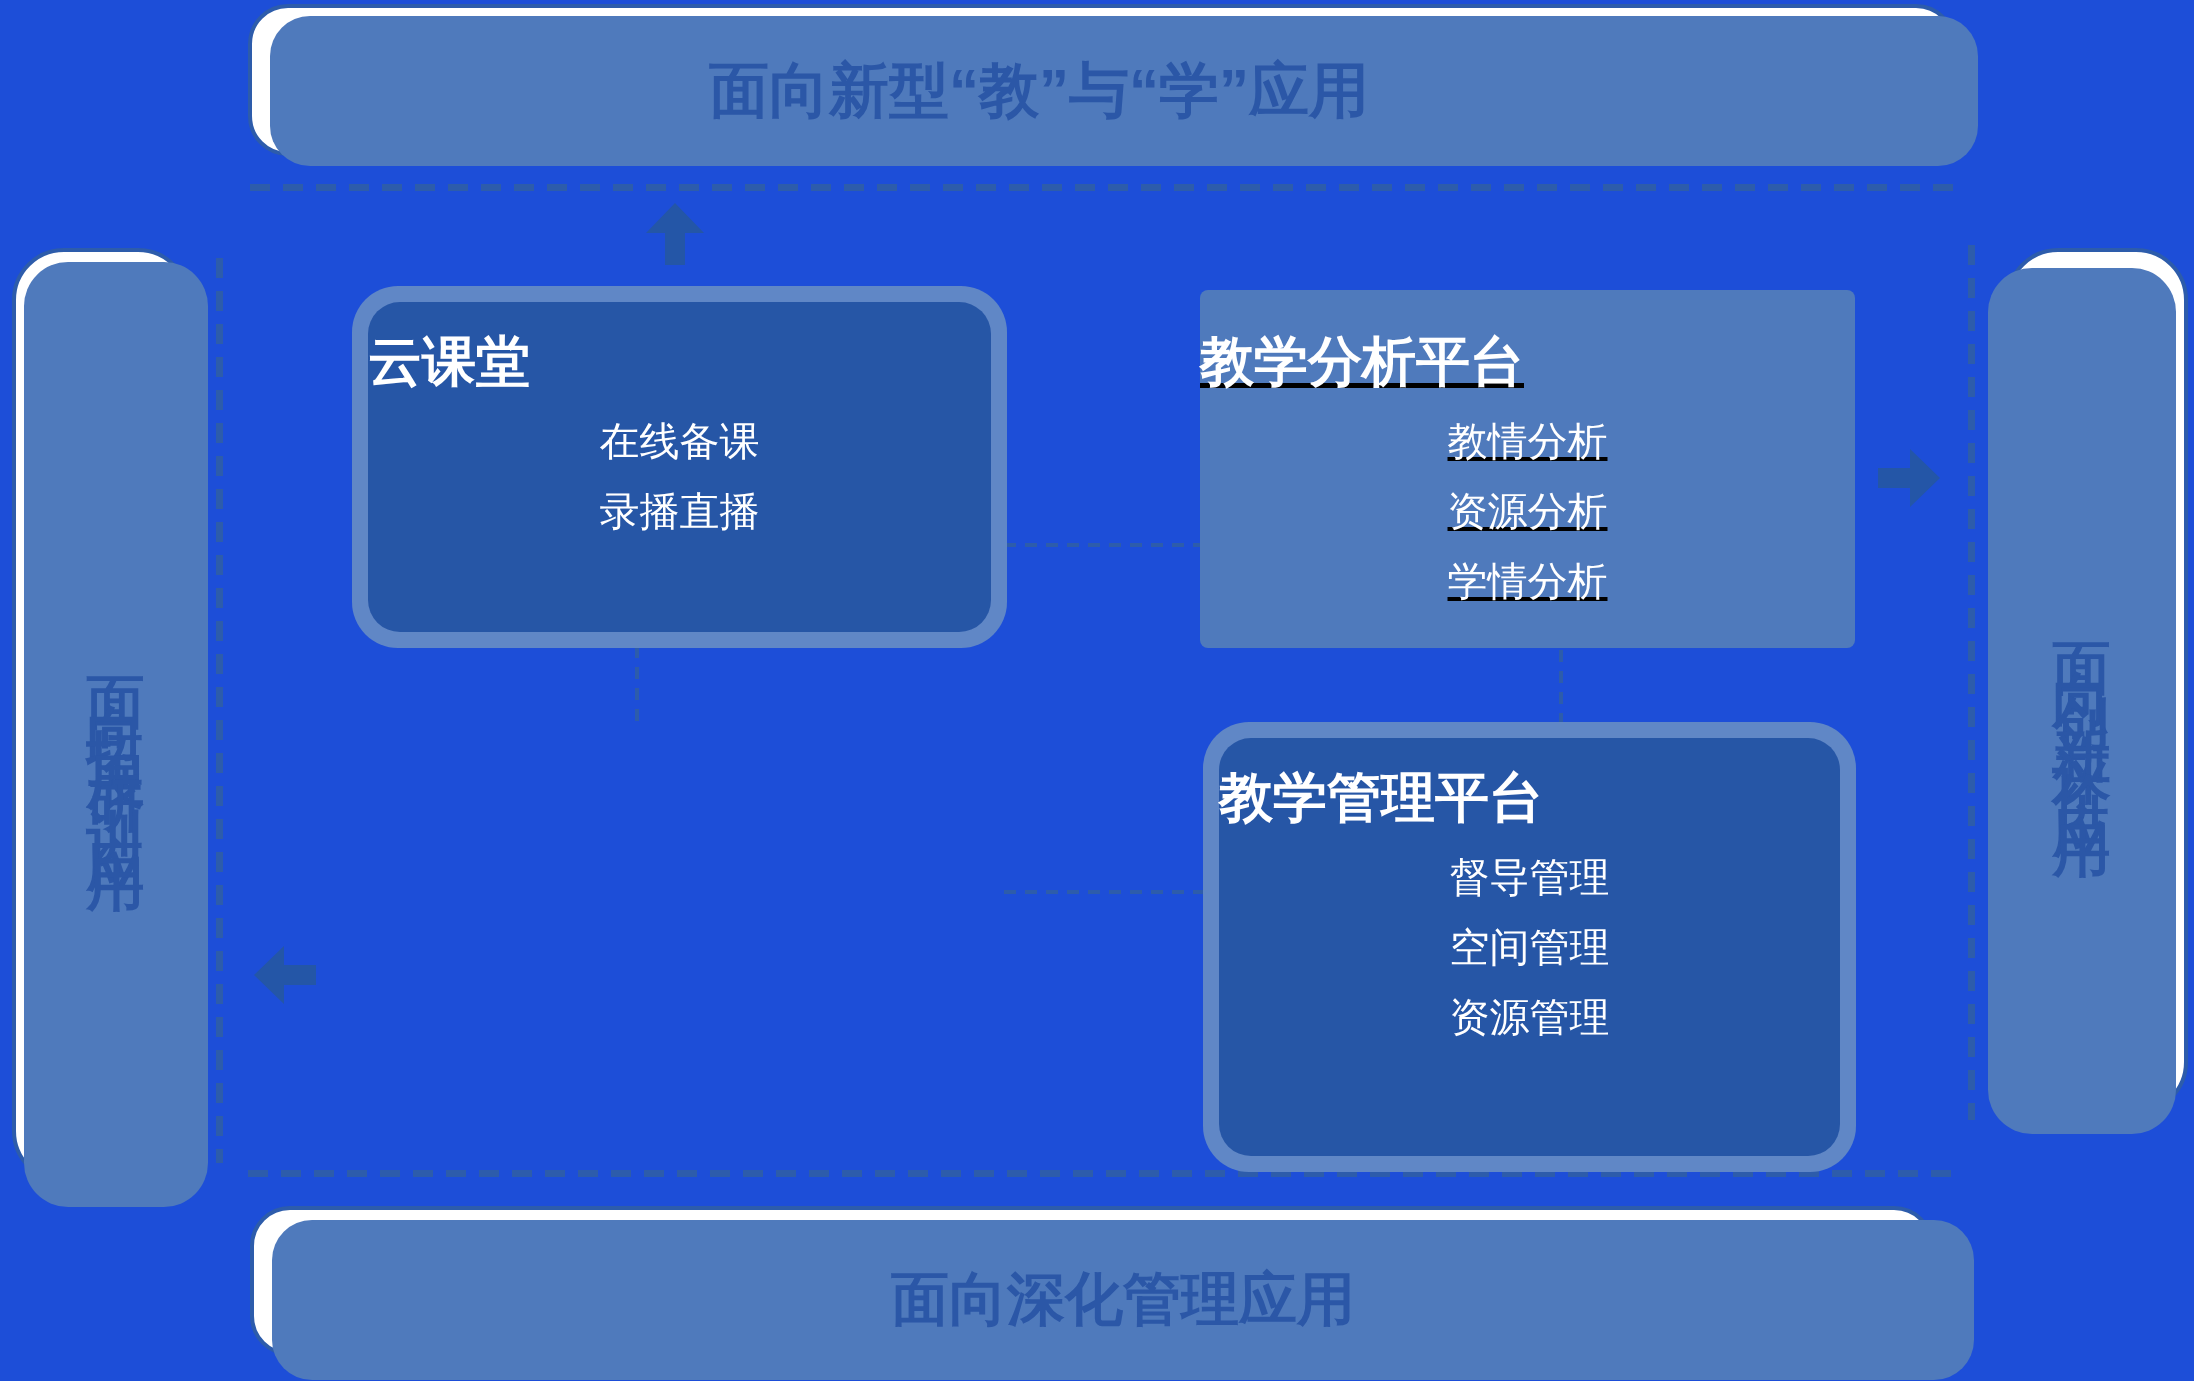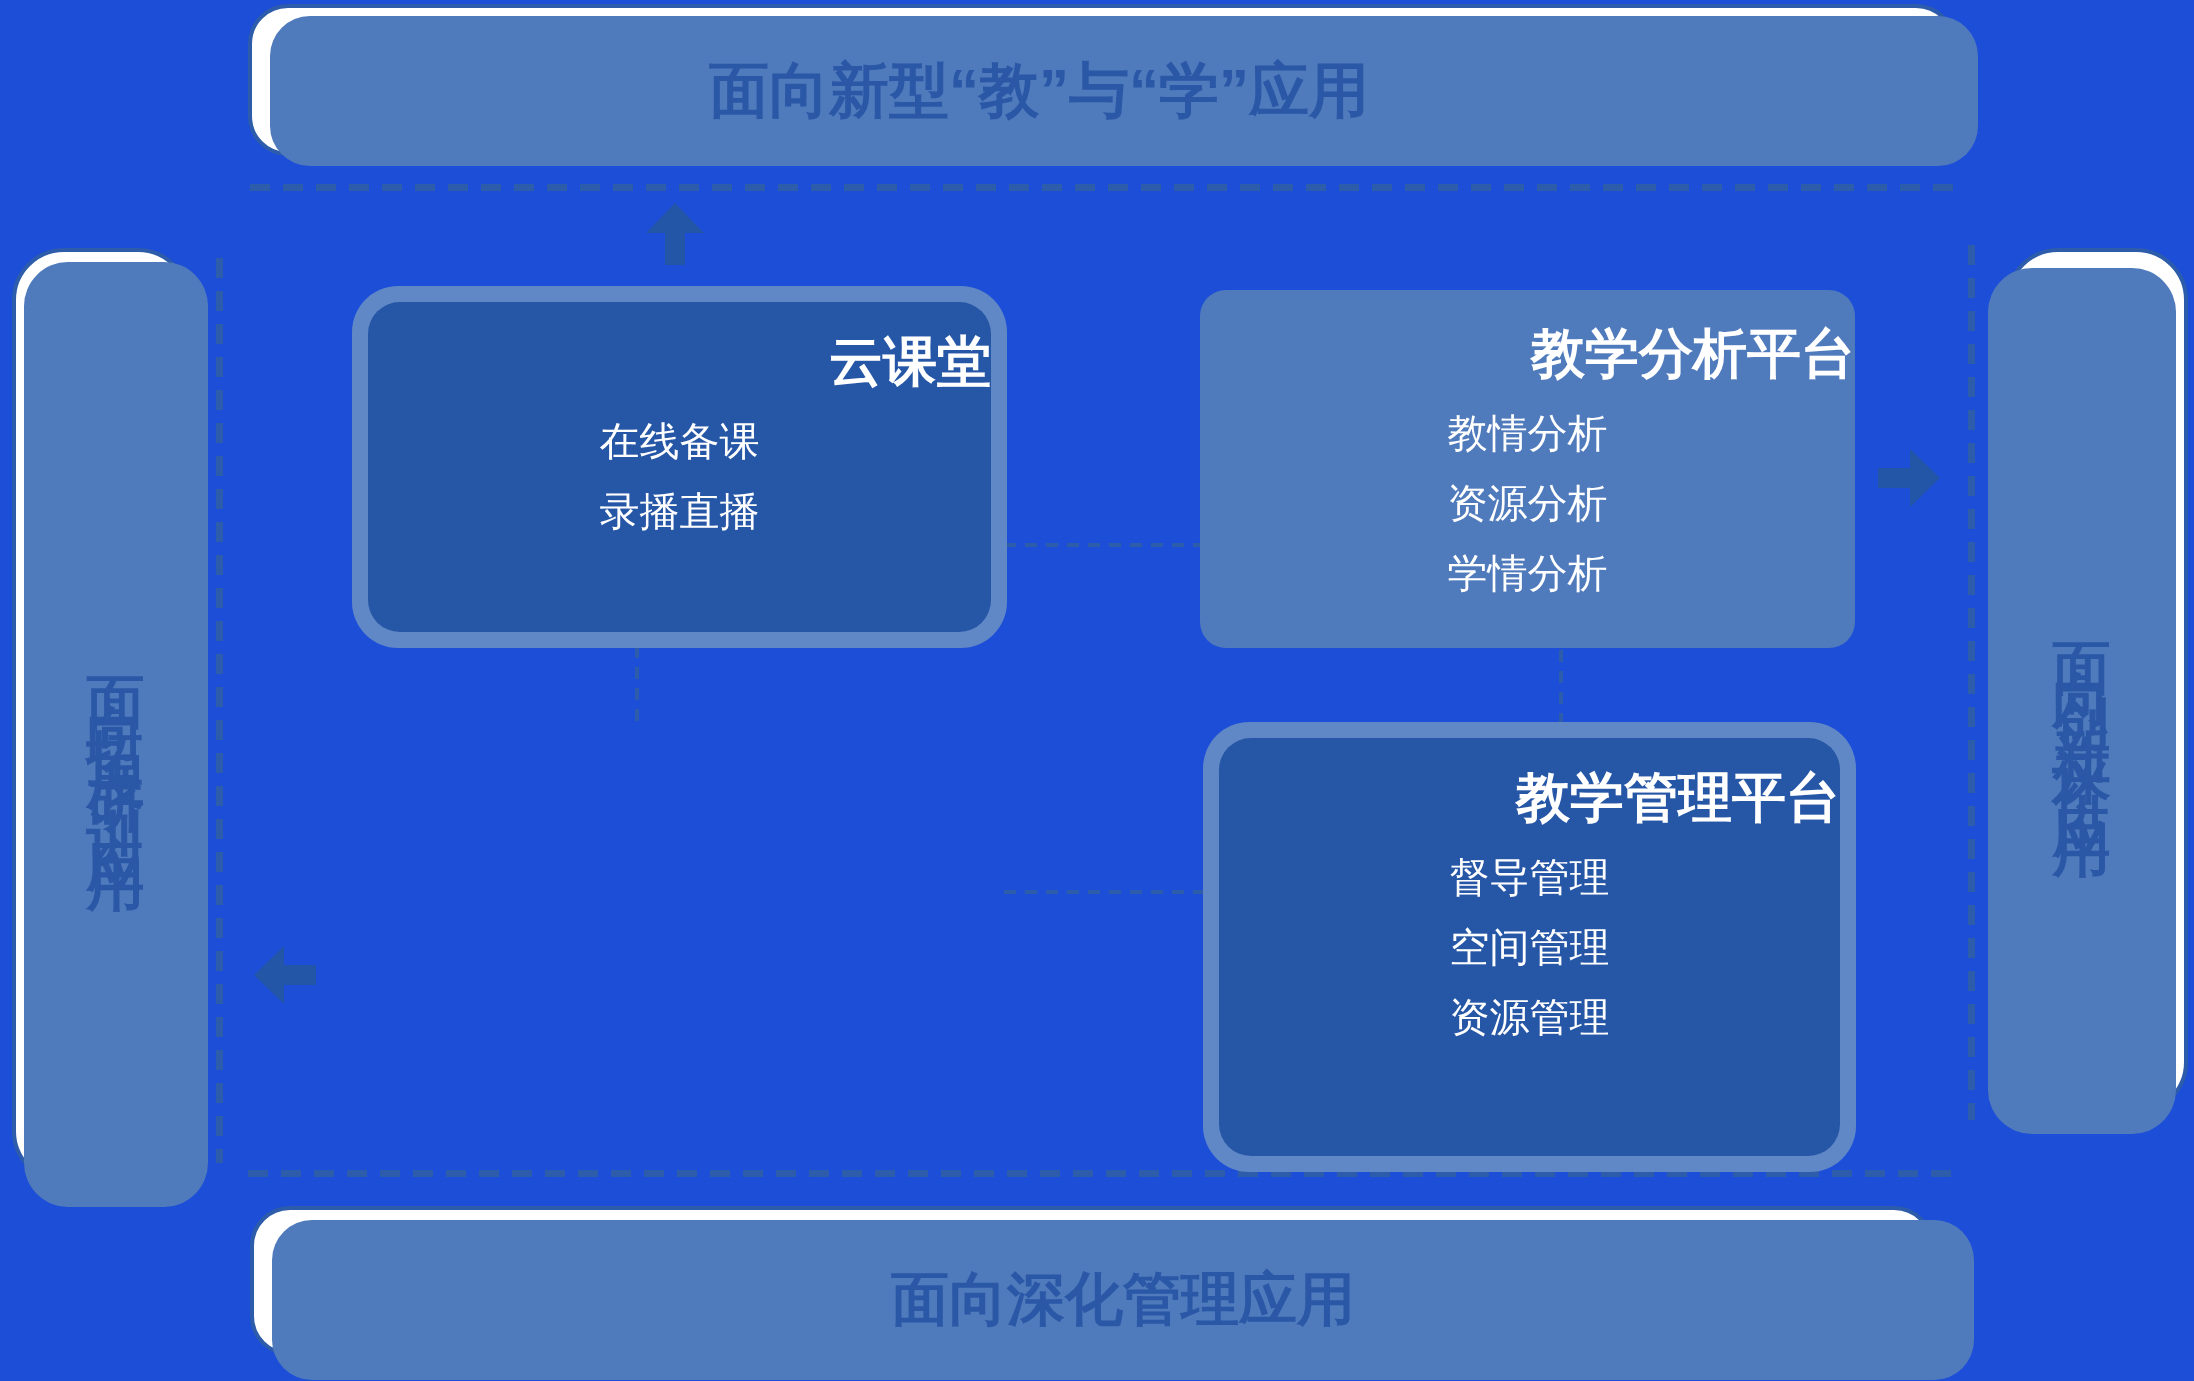--- a/index.html
+++ b/index.html
@@ -61,27 +61,28 @@
     position:absolute;
     left:16px;top:16px;right:16px;bottom:16px;
     background:var(--dark);
     border-radius:32px;
     padding-top:26px;
     box-sizing:border-box;
   }
   .card-flat{
     position:absolute;
     background:var(--medium);
-    border-radius:26px;
-    padding-top:30px;
+    border-radius:8px;
+    padding-top:38px;
     box-sizing:border-box;
+    text-decoration:underline;
   }
   .card-title{
     color:#ffffff;font-weight:bold;font-size:54px;
-    line-height:66px;text-align:right;white-space:nowrap;
+    line-height:66px;text-align:left;white-space:nowrap;
   }
   .card-item{
     color:#ffffff;font-size:40px;line-height:70px;
     text-align:center;white-space:nowrap;
   }
   .card-item.first{margin-top:12px;}
   
   .arrow{position:absolute;}
   .arrow svg{display:block;}
 </style>

